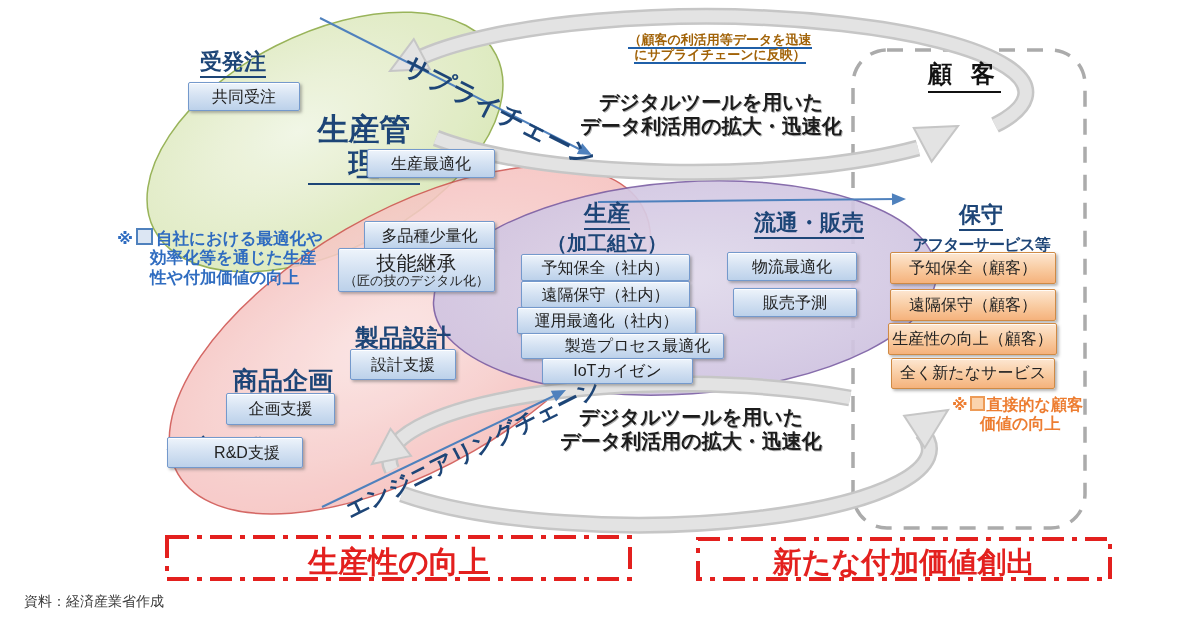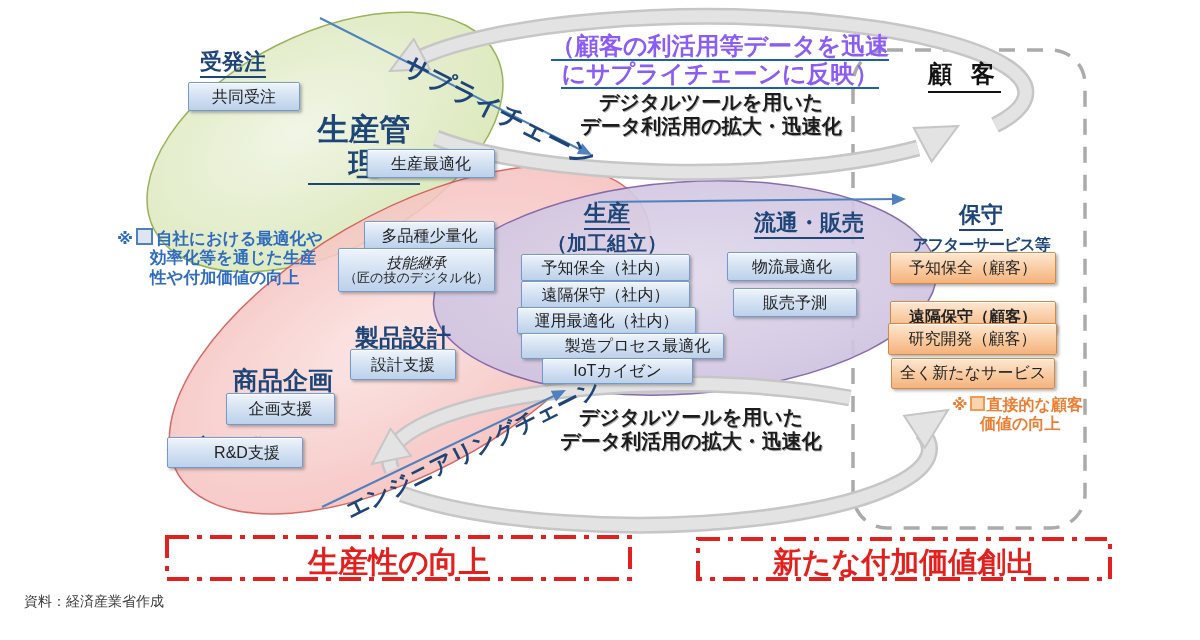--- a/index.html
+++ b/index.html
@@ -10,21 +10,21 @@
   .hd .u{display:inline-block;border-bottom:2px solid #1d4577;padding-bottom:1px;}
   .bbox{position:absolute;display:flex;align-items:center;justify-content:center;
         background:linear-gradient(180deg,#eef4fb 0%,#d6e3f3 45%,#bcd1ea 100%);
         border:1px solid #7499cc;border-radius:2px;color:#222;font-size:16px;
         box-shadow:2px 2px 3px rgba(90,90,90,.45), inset 0 1px 0 rgba(255,255,255,.9);
         text-align:center;line-height:1.1;}
   .obox{position:absolute;display:flex;align-items:center;justify-content:center;
         background:linear-gradient(180deg,#fde7d2 0%,#f9cda4 50%,#f5b27c 100%);
         border:1px solid #cf8a45;border-radius:2px;color:#222;font-size:16px;
         box-shadow:2px 2px 3px rgba(90,90,90,.45), inset 0 1px 0 rgba(255,255,255,.85);}
-  .cycnote{position:absolute;text-align:center;font-weight:bold;color:#8b5cf6;font-size:24px;line-height:1.18;}
+  .cycnote{position:absolute;text-align:center;font-weight:bold;color:#a16207;font-size:13px;line-height:1.18;}
   .cycnote .u{border-bottom:2px solid #1f5fa8;}
   .digital{position:absolute;text-align:center;font-weight:bold;color:#1c1c1c;font-size:20px;line-height:1.2;
            text-shadow:1px 1px 0 rgba(150,150,150,.75);}
   .bluenote{position:absolute;color:#2f6cc0;font-weight:bold;font-size:16.5px;line-height:1.18;}
   .orangenote{position:absolute;color:#ed7d31;font-weight:bold;font-size:16px;line-height:1.2;}
   .sq-blue{display:inline-block;width:13px;height:13px;background:#dce6f3;border:2px solid #4f81bd;
            vertical-align:-1px;margin:0 3px;}
   .sq-orange{display:inline-block;width:11px;height:11px;background:#fbd3ad;border:2px solid #ed9b57;
            vertical-align:-1px;margin:0 2px;}
   .chain{position:absolute;font-weight:bold;color:#1d4577;white-space:nowrap;}
@@ -141,37 +141,37 @@
 
   <div class="orangenote" style="left:952px;top:395px;width:150px;">
     <div><span>※</span><span class="sq-orange"></span><span>直接的な顧客</span></div>
     <div style="padding-left:28px;">価値の向上</div>
   </div>
 
   <div class="bbox" style="left:188px;top:82px;width:110px;height:27px;">共同受注</div>
   <div class="bbox" style="left:367px;top:149px;width:126px;height:27px;">生産最適化</div>
   <div class="bbox" style="left:364px;top:184px;width:129px;height:27px;margin-top:37px;">多品種少量化</div>
   <div class="bbox" style="left:338px;top:248px;width:155px;height:42px;flex-direction:column;">
-    <span style="font-size:15px;font-style:italic;">技能継承</span>
+    <span style="font-size:20px;">技能継承</span>
     <span style="font-size:13px;">（匠の技のデジタル化）</span>
   </div>
   <div class="bbox" style="left:350px;top:349px;width:104px;height:29px;">設計支援</div>
   <div class="bbox" style="left:226px;top:393px;width:107px;height:30px;">企画支援</div>
   <div class="bbox" style="left:167px;top:437px;width:110px;height:29px;padding-left:24px;">R&amp;D支援</div>
   <div class="bbox" style="left:521px;top:254px;width:167px;height:25px;">予知保全（社内）</div>
   <div class="bbox" style="left:521px;top:281px;width:167px;height:25px;">遠隔保守（社内）</div>
   <div class="bbox" style="left:517px;top:307px;width:177px;height:25px;">運用最適化（社内）</div>
   <div class="bbox" style="left:521px;top:333px;width:171px;height:24px;padding-left:30px;">製造プロセス最適化</div>
   <div class="bbox" style="left:542px;top:358px;width:149px;height:24px;">IoTカイゼン</div>
   <div class="bbox" style="left:727px;top:252px;width:128px;height:27px;">物流最適化</div>
   <div class="bbox" style="left:733px;top:288px;width:122px;height:27px;text-align:right;">販売予測</div>
 
   <div class="obox" style="left:890px;top:252px;width:164px;height:30px;">予知保全（顧客）</div>
-  <div class="obox" style="left:890px;top:301px;width:164px;height:30px;font-weight:bold;">遠隔保守（顧客）</div>
-  <div class="obox" style="left:888px;top:323px;width:167px;height:30px;">研究開発（顧客）</div>
+  <div class="obox" style="left:890px;top:289px;width:164px;height:30px;">遠隔保守（顧客）</div>
+  <div class="obox" style="left:888px;top:323px;width:167px;height:30px;">生産性の向上（顧客）</div>
   <div class="obox" style="left:891px;top:358px;width:162px;height:29px;">全く新たなサービス</div>
 
   <div class="banner-text" style="left:167px;top:542px;width:463px;font-size:30px;">生産性の向上</div>
   <div class="banner-text" style="left:698px;top:543px;width:412px;font-size:29px;">新たな付加価値創出</div>
 
   <div class="source" style="left:24px;top:593px;">資料：経済産業省作成</div>
 
 </div>
 
 </body></html>

